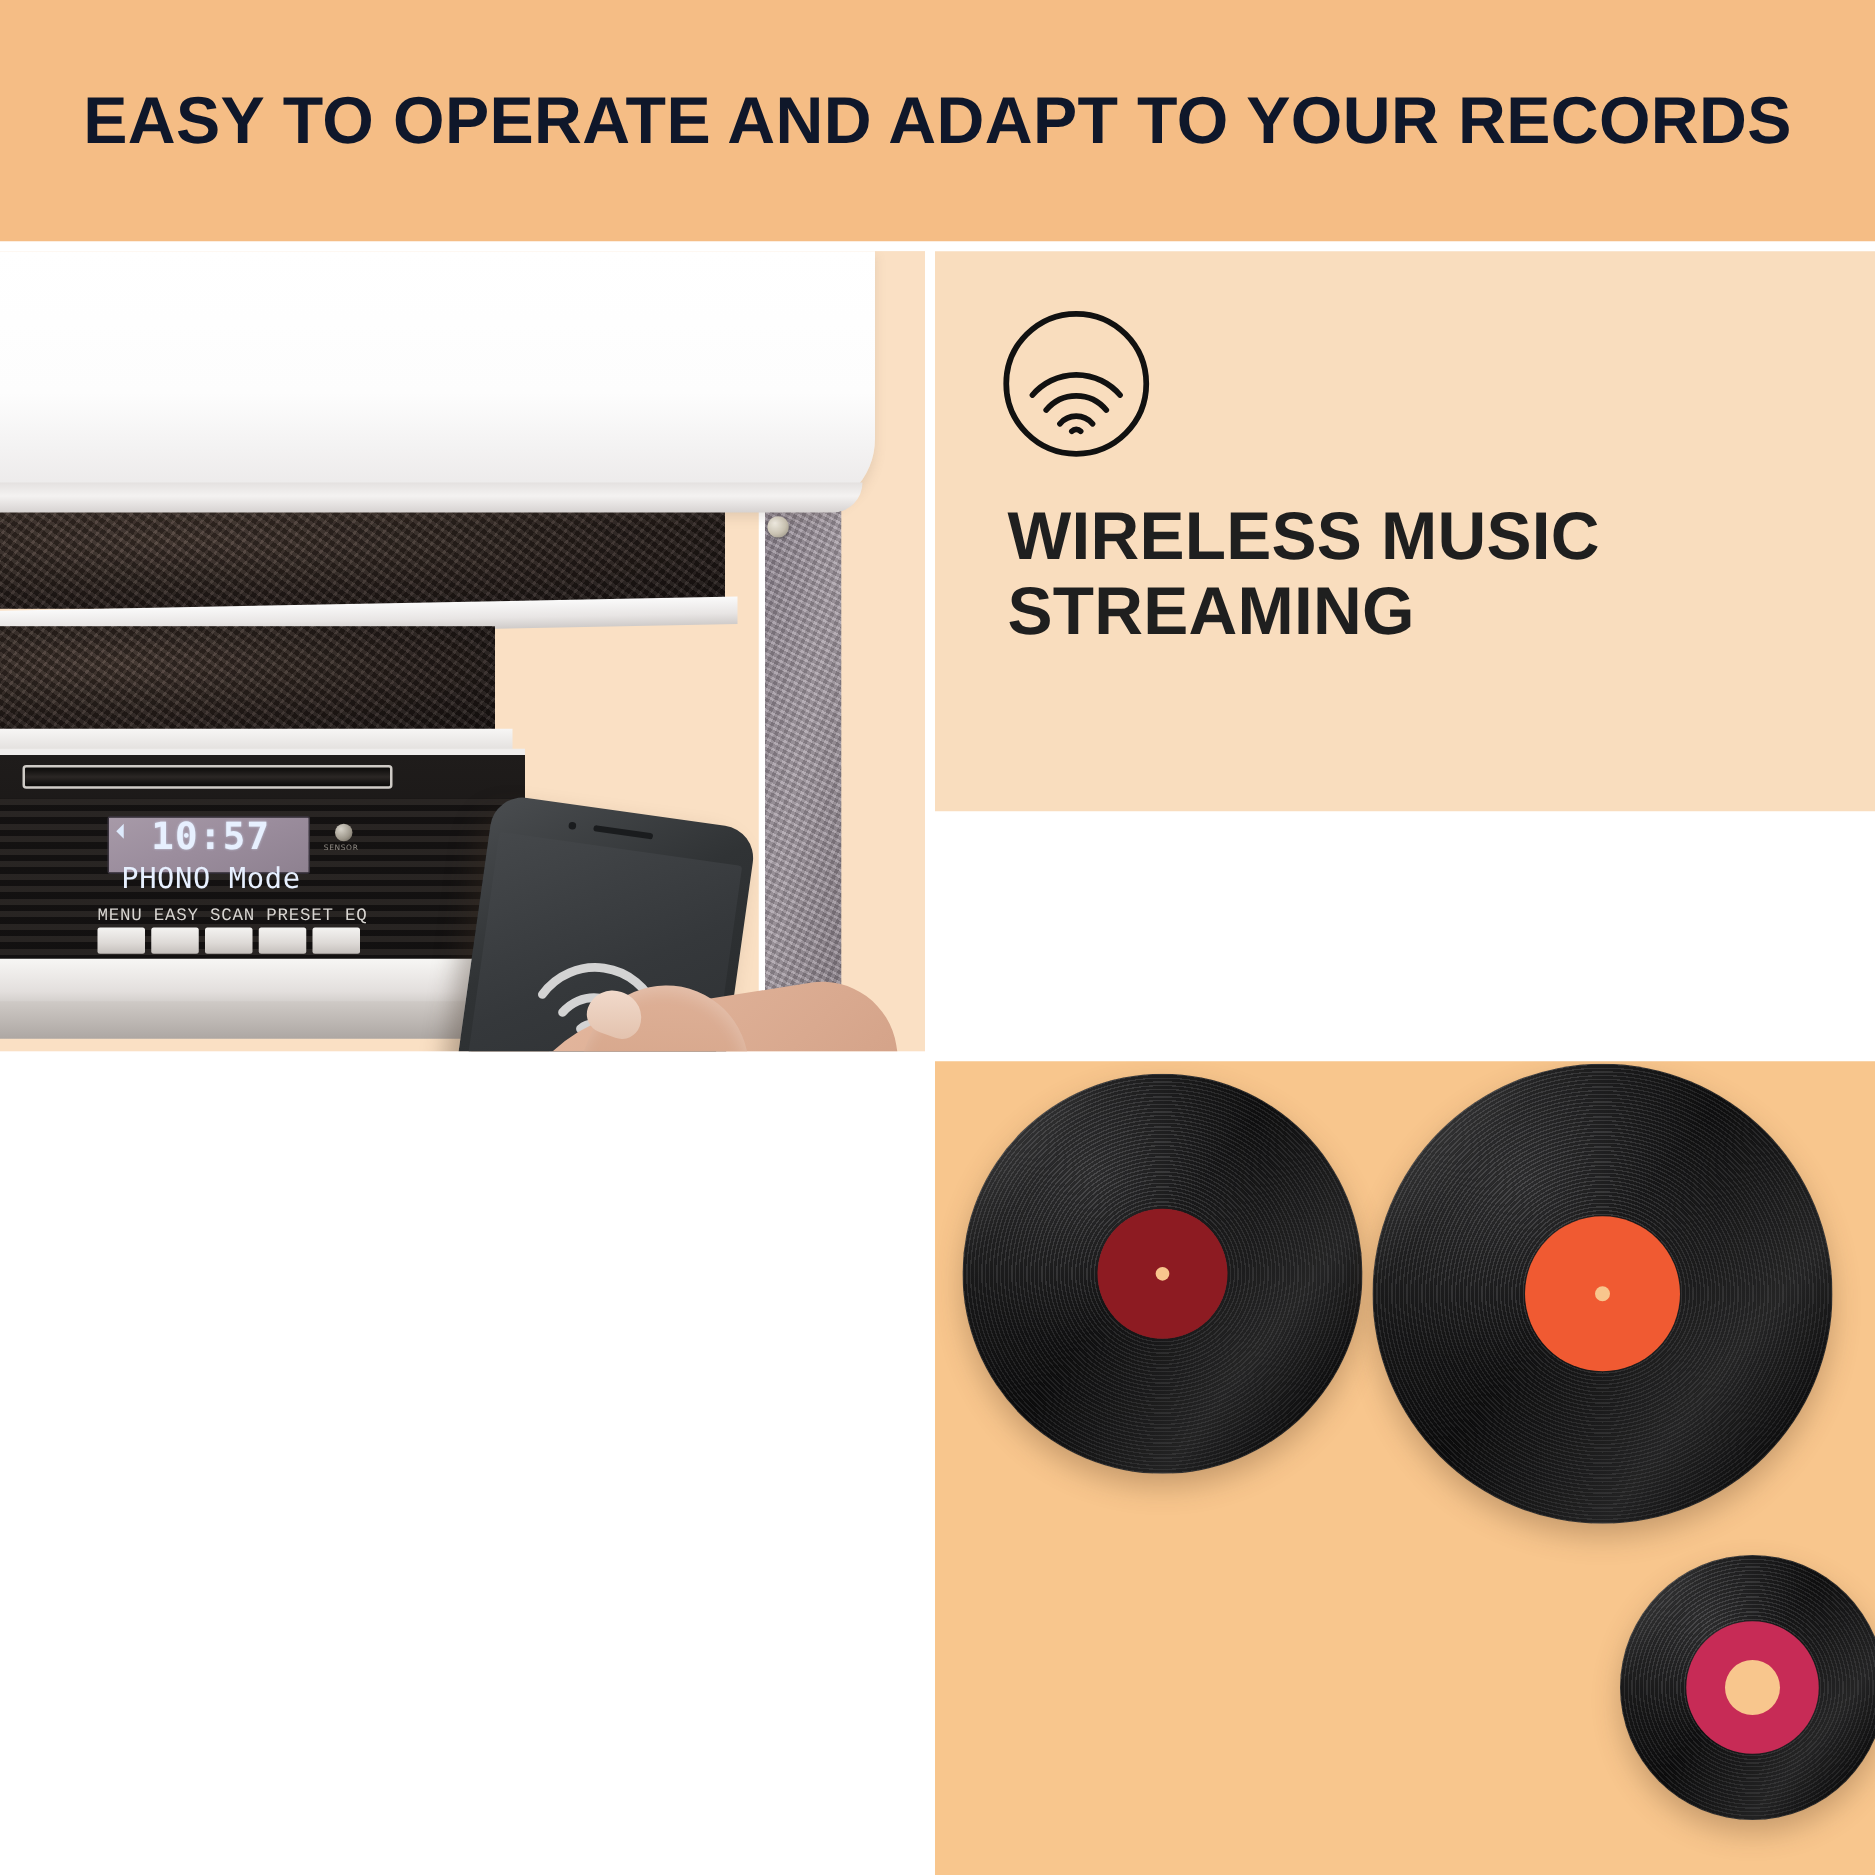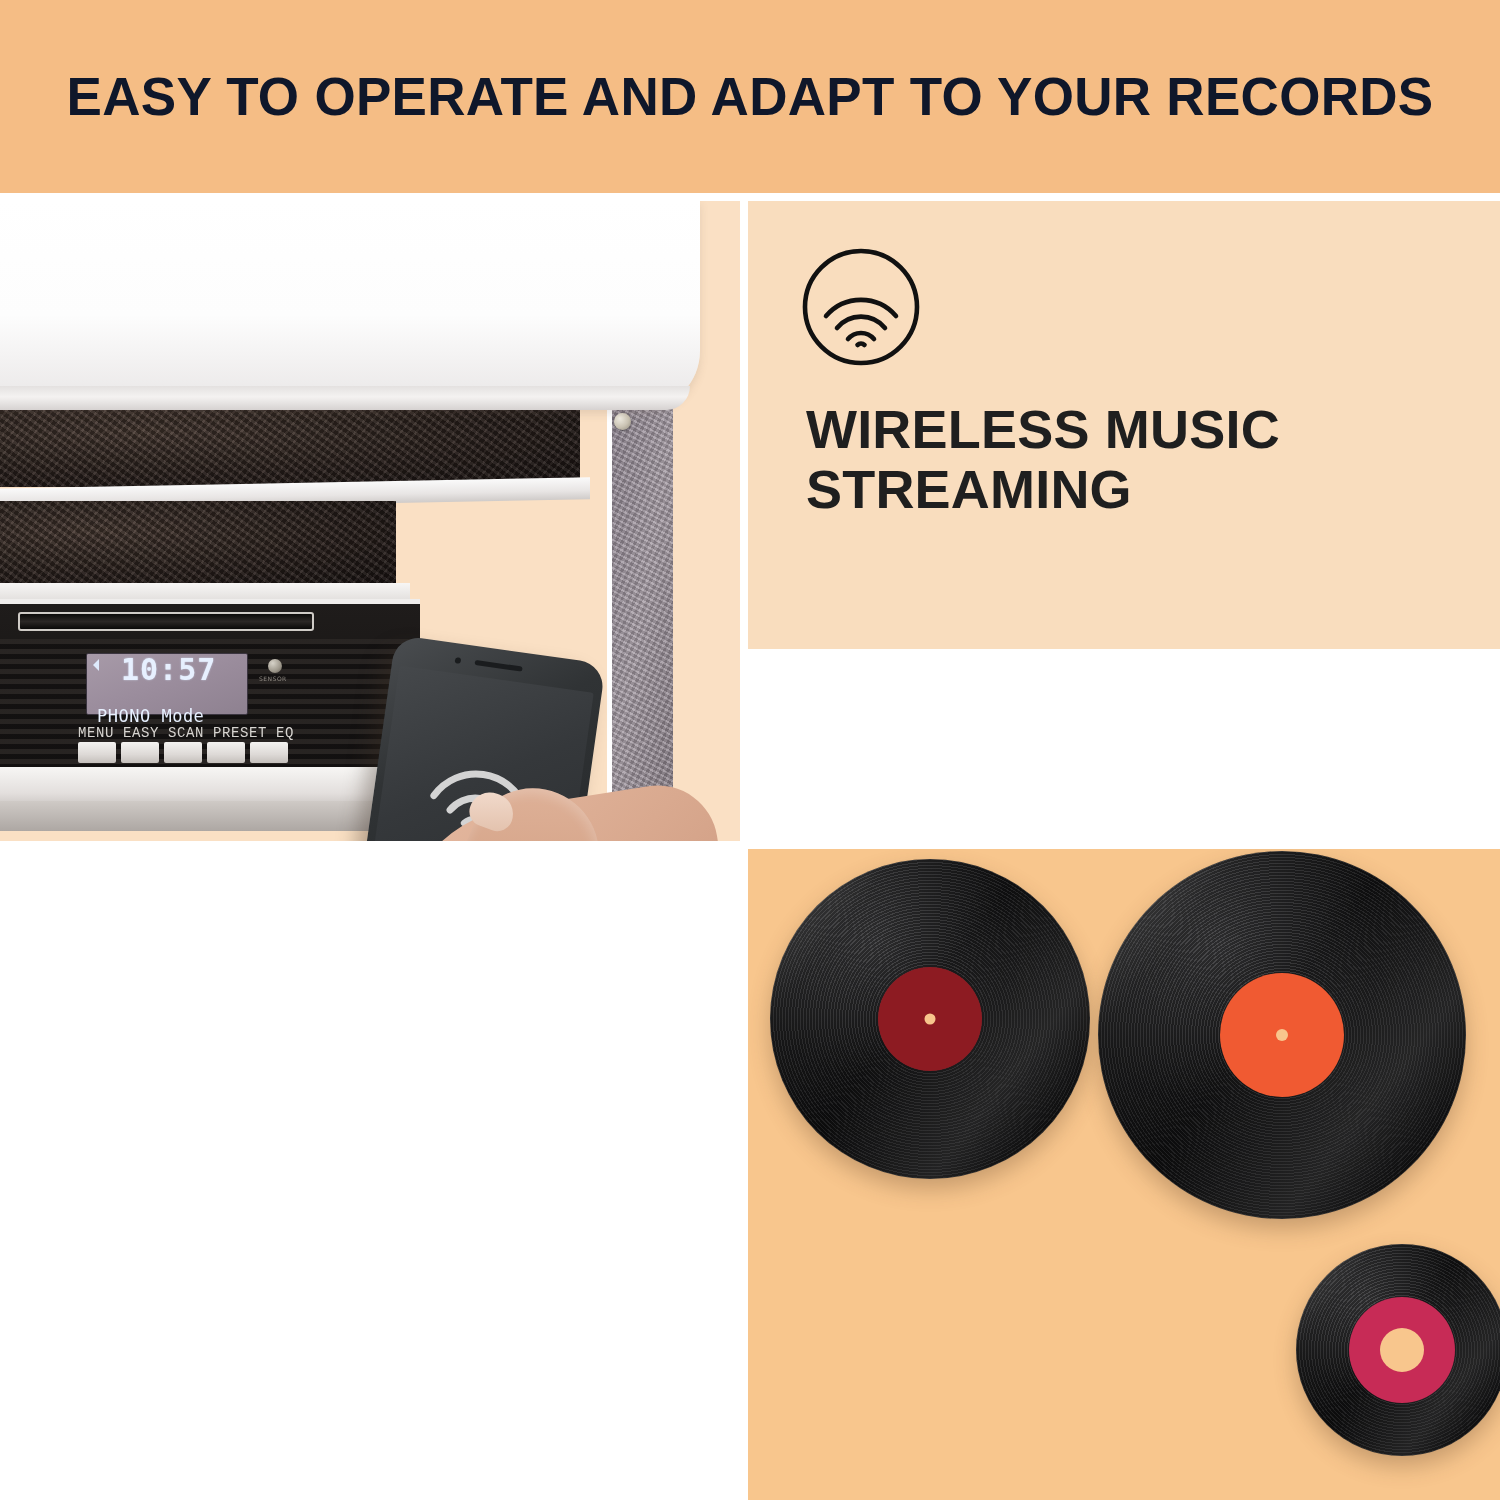--- a/index.html
+++ b/index.html
@@ -122,41 +122,41 @@
     position: absolute; left: 18px; top: 411px; width: 296px; height: 19px;
     background: linear-gradient(180deg,#0b0a09 0%,#2b2725 50%,#0a0908 100%);
     border: 2px solid #cfcbc6; border-radius: 3px;
   }
   .console-ribs {
     position: absolute; left: -10px; top: 438px; width: 430px; height: 128px;
     background: repeating-linear-gradient(180deg, #2b2725 0 5px, #121010 5px 10px);
     opacity: 0.85;
   }
   .lcd {
-    position: absolute; left: 86px; top: 452px; width: 162px; height: 62px;
+    position: absolute; left: 86px; top: 452px; width: 162px; height: 46px;
     background: linear-gradient(160deg,#a79aa8 0%,#9b8d9d 48%,#8e8190 100%);
     border: 1px solid #3b3540; border-radius: 2px;
     padding: 20px 6px;
   }
   .lcd-corner {
     position: absolute; left: 6px; top: 5px; width: 0; height: 0;
     border-top: 6px solid transparent; border-bottom: 6px solid transparent;
     border-right: 6px solid #ddeafc;
   }
   .lcd-time {
     position: absolute; left: 34px; top: 1px;
     font-family: "DejaVu Sans Mono", monospace;
     font-size: 30px; font-weight: bold; color: #e7f0ff; line-height: 1;
     letter-spacing: 1px;
     text-shadow: 0 0 2px rgba(220,235,255,0.7);
   }
   .lcd-mode {
     position: absolute; left: 10px; top: 36px;
     font-family: "DejaVu Sans Mono", monospace;
-    font-size: 17px; color: #e7f0ff; letter-spacing: 0.5px; margin-top: 16px;
+    font-size: 23px; color: #e7f0ff; letter-spacing: 0.5px;
   }
   .sensor-dot {
     position: absolute; left: 268px; top: 458px; width: 14px; height: 14px;
     border-radius: 50%;
     background: radial-gradient(circle at 34% 30%, #d6d2c8 0%, #9d978b 60%, #5e594f 100%);
   }
   .sensor-label {
     position: absolute; left: 259px; top: 474px; font-size: 6px; color: #8f8a83;
     letter-spacing: 0.5px; font-family: "DejaVu Sans", sans-serif;
   }

